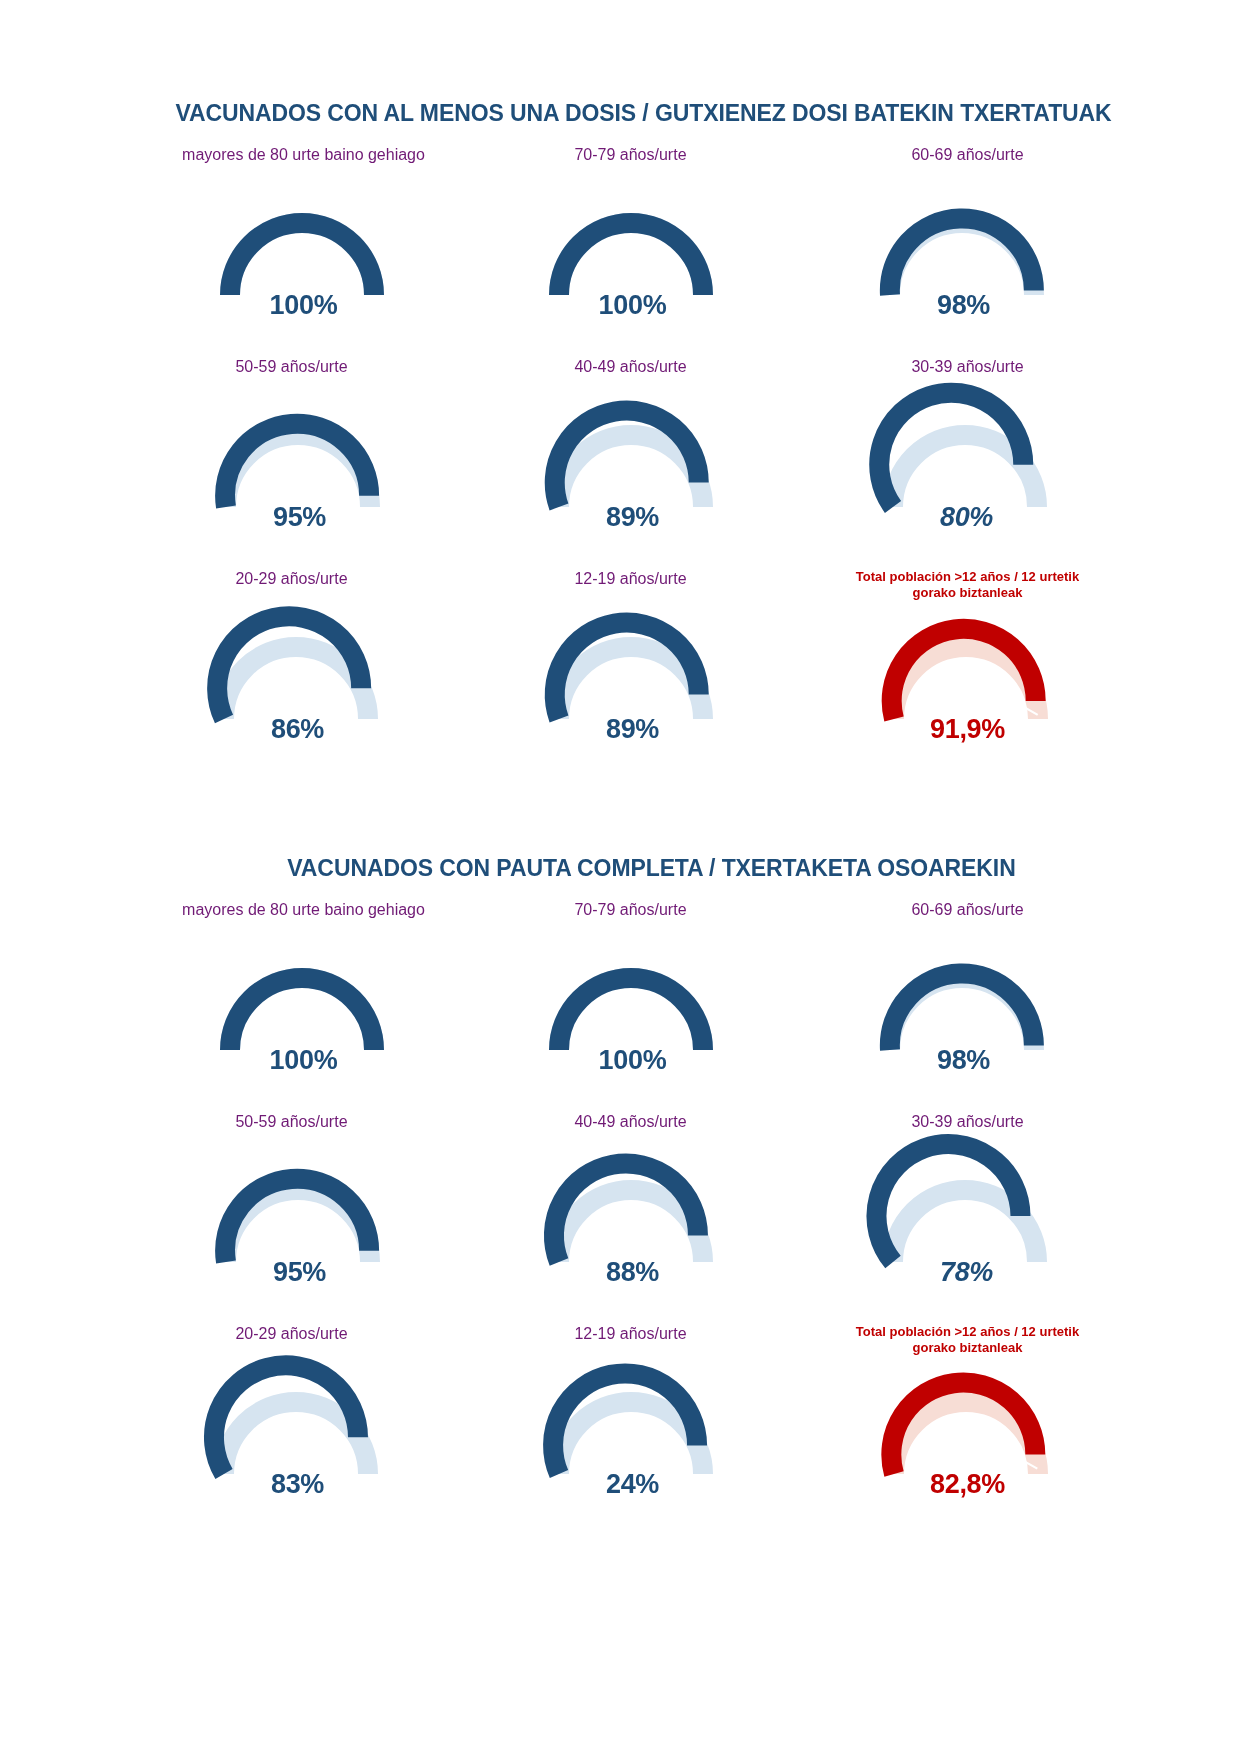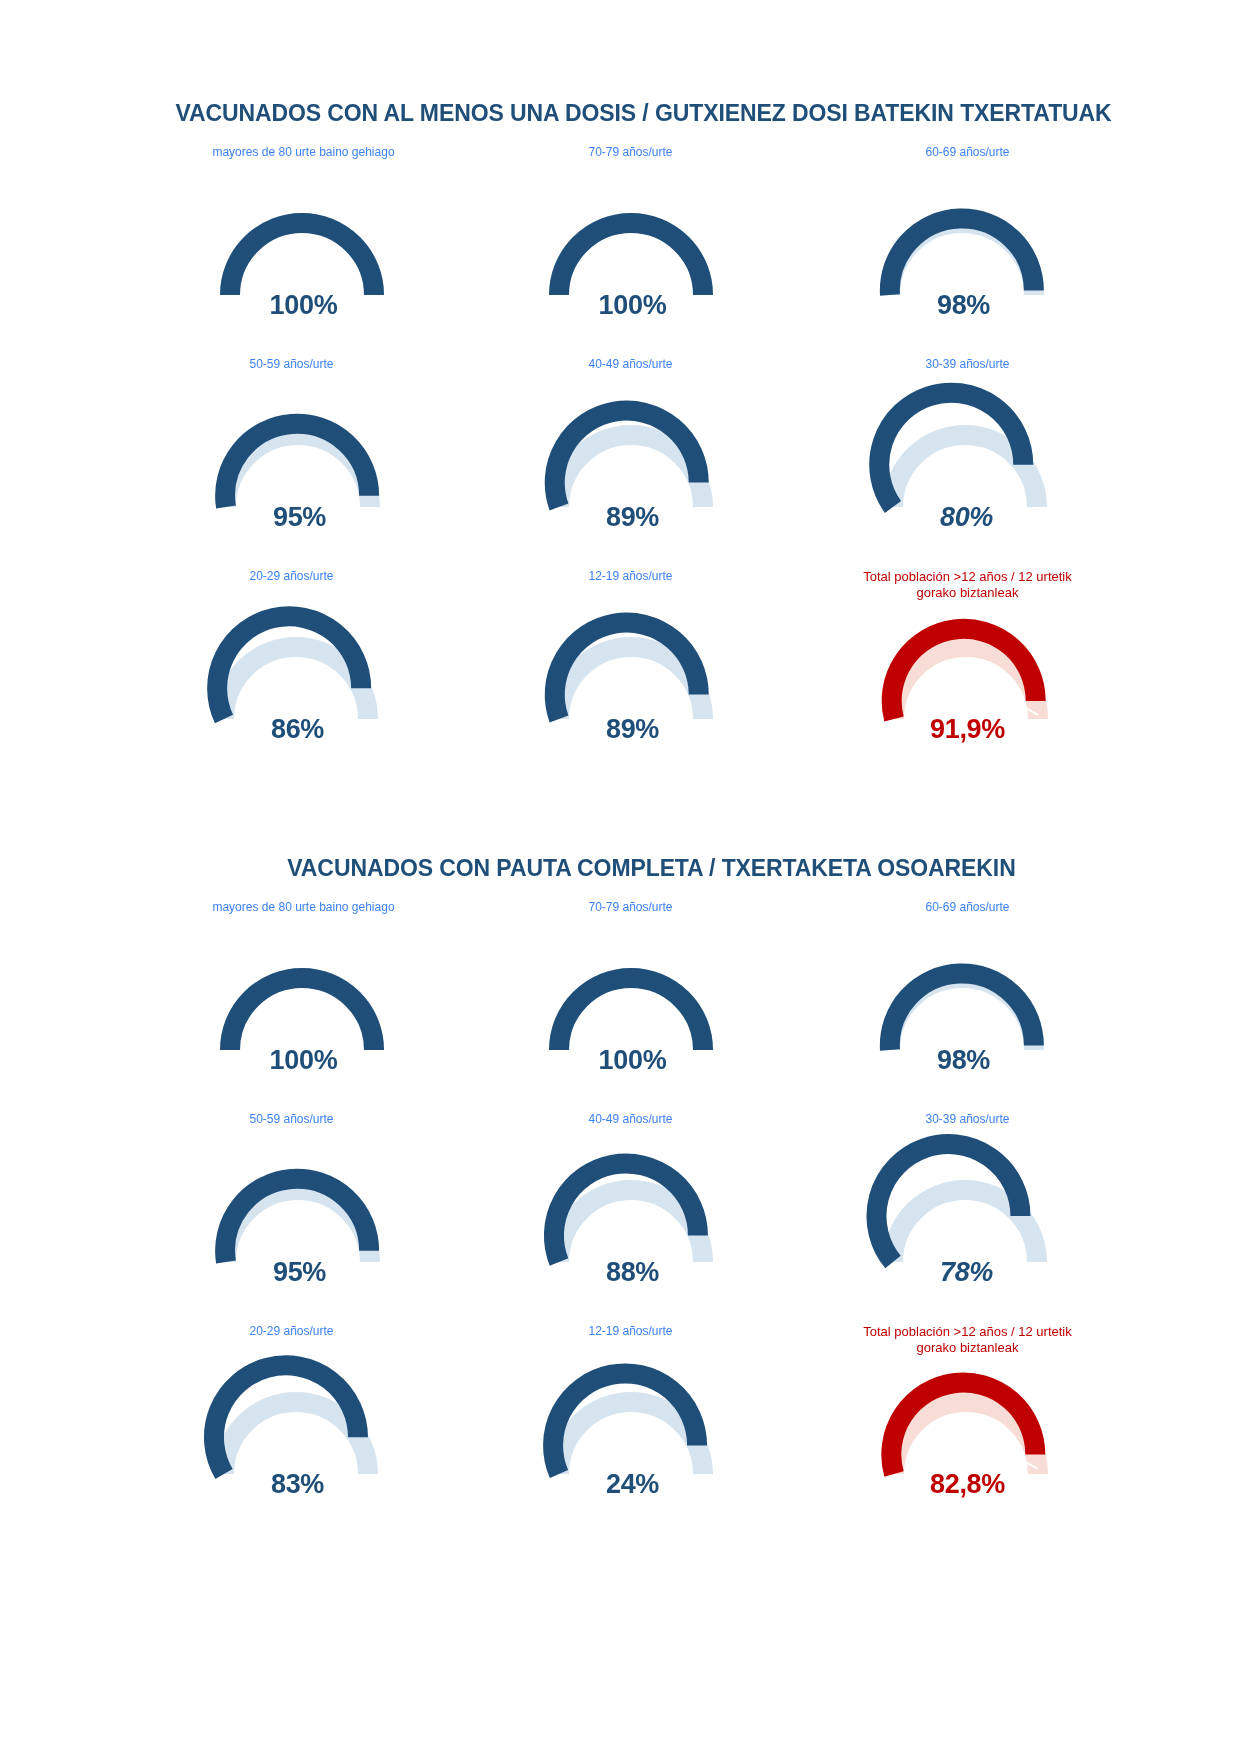--- a/index.html
+++ b/index.html
@@ -27,25 +27,25 @@
     margin-top:16px;
     display:grid;
     grid-template-columns:repeat(3,1fr);
     grid-template-rows:repeat(3,212px);
     padding:0 120px 0 140px;
   }
 
   .cell{position:relative;display:flex;flex-direction:column;align-items:center;}
 
   .cell-label{
-    font-size:12px;color:#3b82f6;line-height:1.25;
+    font-size:16px;color:#701a75;line-height:1.25;
     text-align:center;white-space:pre-line;height:34px;
     padding-top:2px;
   }
-  .cell.accent .cell-label{color:#C00000;font-size:13px;max-width:230px;}
+  .cell.accent .cell-label{color:#C00000;font-size:13px;max-width:230px;font-weight:bold;}
 
   .gauge-wrap{position:relative;width:200px;height:118px;margin-top:8px;}
   .gauge-wrap svg{display:block;width:200px;height:118px;overflow:visible;}
 
   .gauge-value{
     position:absolute;left:4px;right:0;bottom:-16px;
     text-align:center;
     font-size:27px;font-weight:bold;color:#1F4E79;
     letter-spacing:-0.3px;
   }

